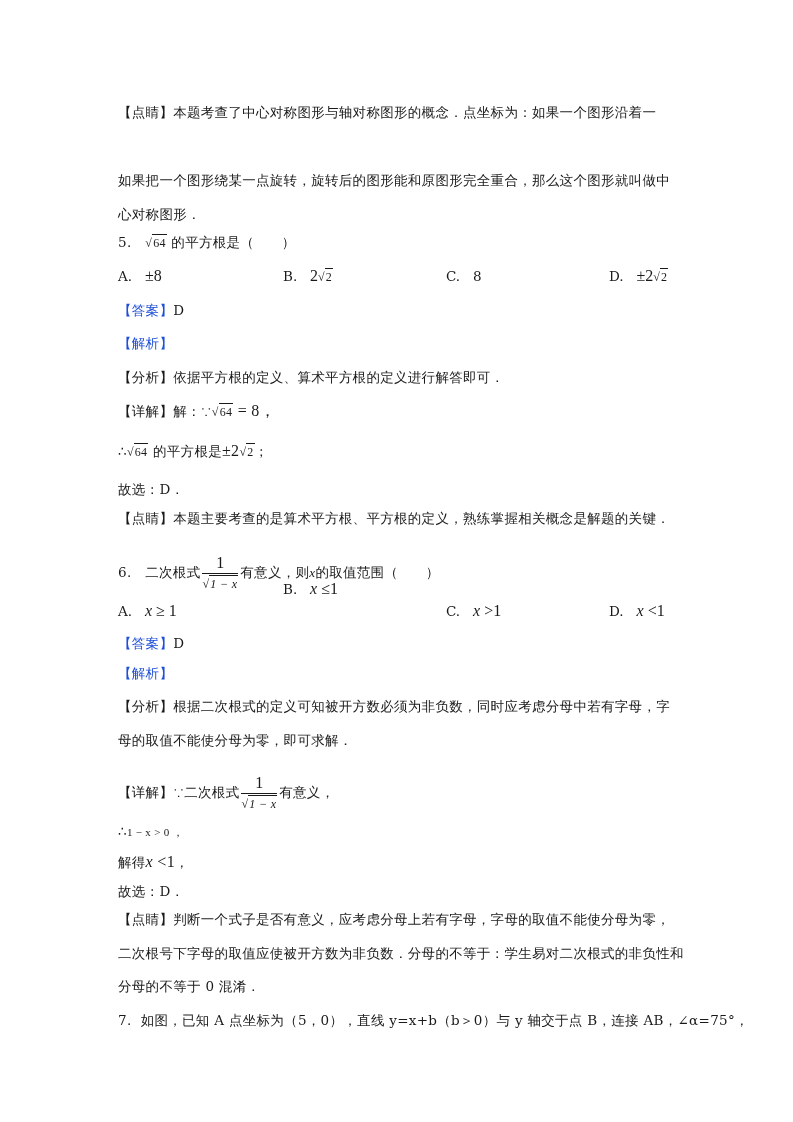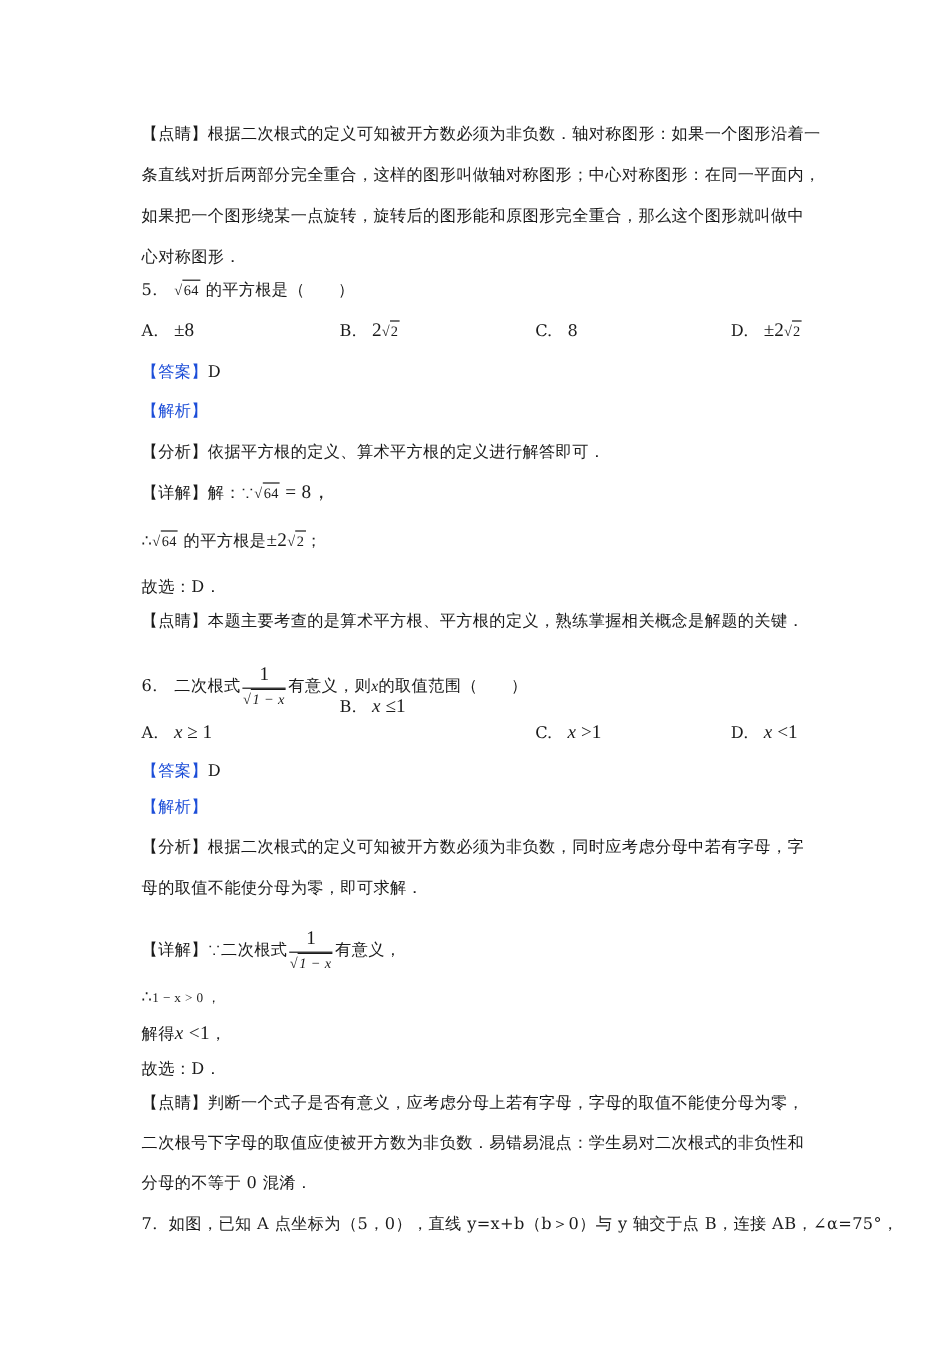--- a/index.html
+++ b/index.html
@@ -25,23 +25,22 @@
   .frac .num { display: block; line-height: 18px; padding-bottom: 1px; border-bottom: 1px solid #1a1a1a; }
   .frac .den { display: block; line-height: 18px; }
   .small-math { font-size: 11px; font-family: "Liberation Serif", serif; }
 </style>
 </head>
 <body>
 
 <div class="page">
 
   <div class="line" style="top:102px;">
-    <span class="tag">【点睛】</span><span>根据二次根式的定义可知被开方数必须为非负数．轴对称图形：如果一个图形沿着一</span>
+    <span class="tag">【点睛】</span><span>本题考查了中心对称图形与轴对称图形的概念．点坐标为：如果一个图形沿着一</span>
   </div>
-  <div class="line" style="top:136px;">条直线对折后两部分完全重合，这样的图形叫做轴对称图形；中心对称图形：在同一平面内，</div>
   <div class="line" style="top:170px;">如果把一个图形绕某一点旋转，旋转后的图形能和原图形完全重合，那么这个图形就叫做中</div>
   <div class="line" style="top:204px;">心对称图形．</div>
 
   <div class="line" style="top:232px;">
     <span>5.</span>&nbsp;&nbsp;
     <span class="sqrt"><span class="rad">√</span><span class="body">64</span></span>
     <span>的平方根是（　　）</span>
   </div>
 
   <div class="opt" style="top:266px; left:118px;">
@@ -122,20 +121,20 @@
     <span>∴</span><span class="small-math">1 − x &gt; 0 ，</span>
   </div>
   <div class="line" style="top:852px;">
     <span>解得</span><span class="math-i">x</span><span class="math"> &lt;1</span><span>，</span>
   </div>
   <div class="line" style="top:881px;">故选：D．</div>
 
   <div class="line" style="top:909px;">
     <span>【点睛】</span><span>判断一个式子是否有意义，应考虑分母上若有字母，字母的取值不能使分母为零，</span>
   </div>
-  <div class="line" style="top:943px;">二次根号下字母的取值应使被开方数为非负数．易错易混点：学生易对二次根式的非负性和</div>
+  <div class="line" style="top:943px;">二次根号下字母的取值应使被开方数为非负数．分母的不等于：学生易对二次根式的非负性和</div>
   <div class="line" style="top:976px;">分母的不等于 0 混淆．</div>
 
   <div class="line" style="top:1010px;">
     <span>7.</span>&nbsp;&nbsp;<span>如图，已知 A 点坐标为（5，0），直线 y=x+b（b＞0）与 y 轴交于点 B，连接 AB，∠α=75°，</span>
   </div>
 
 </div>
 
 </body></html>

